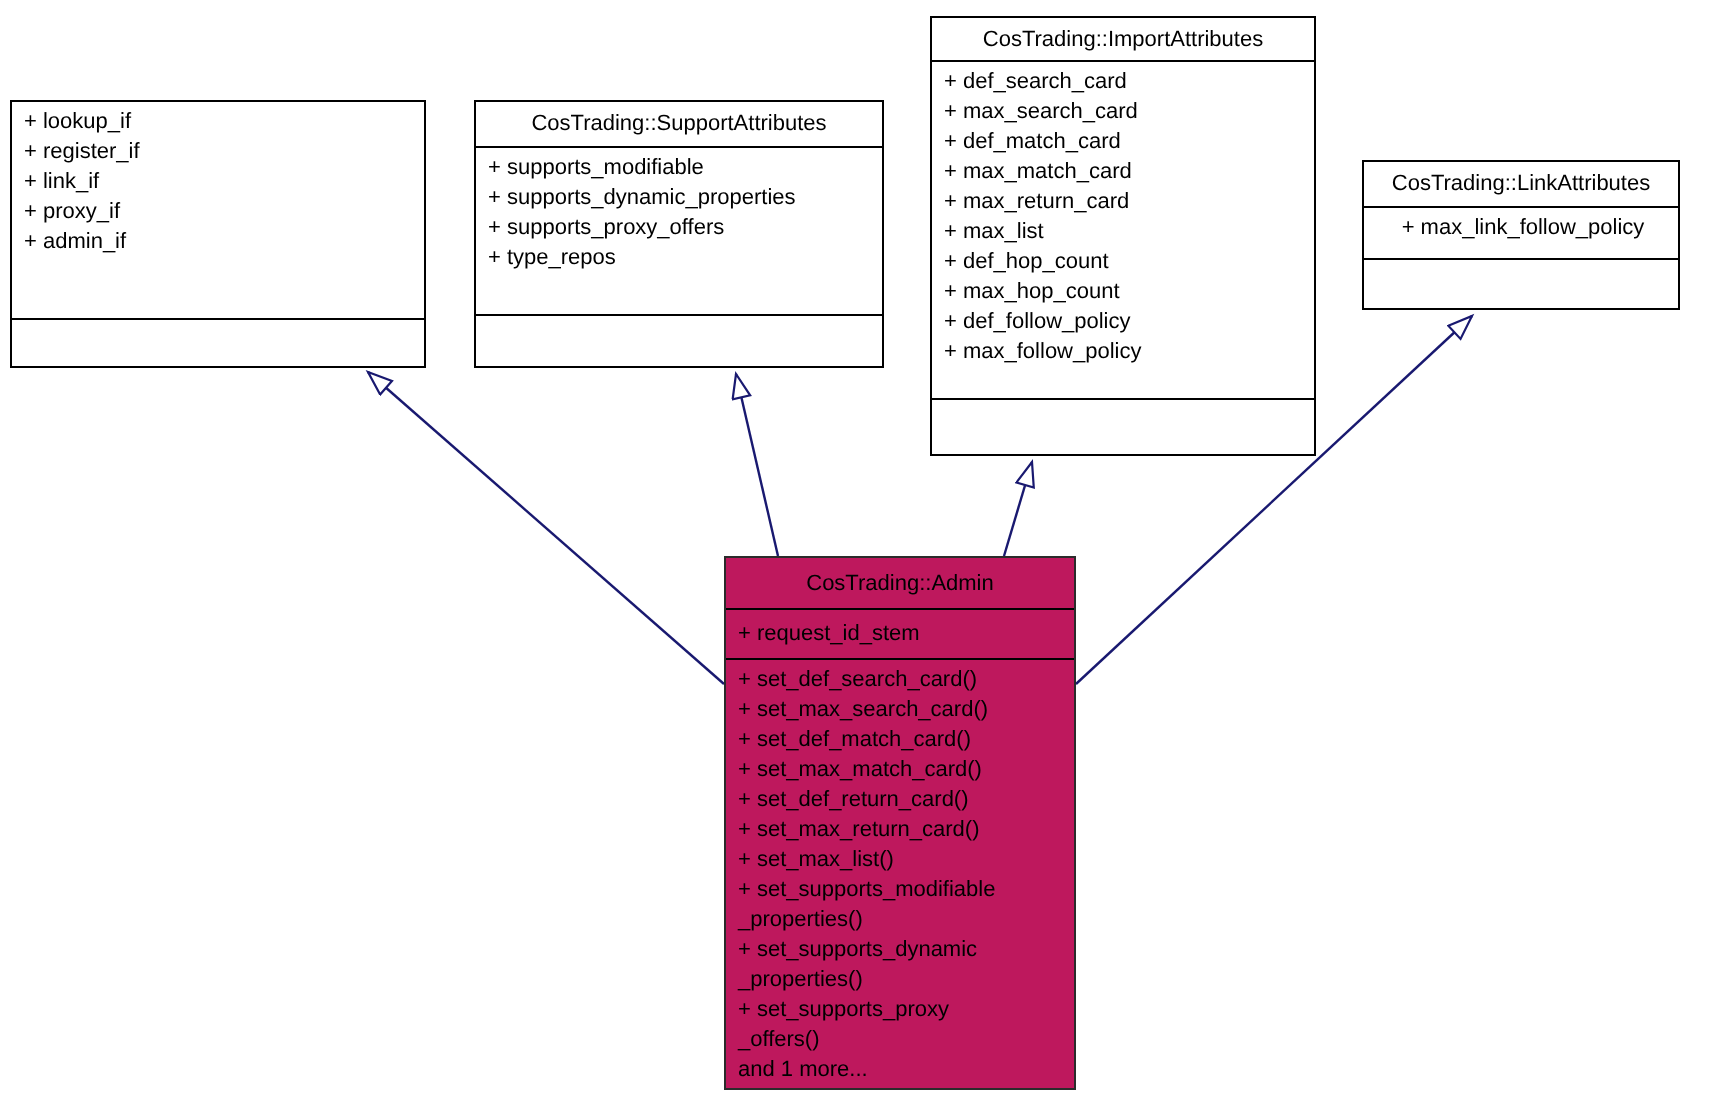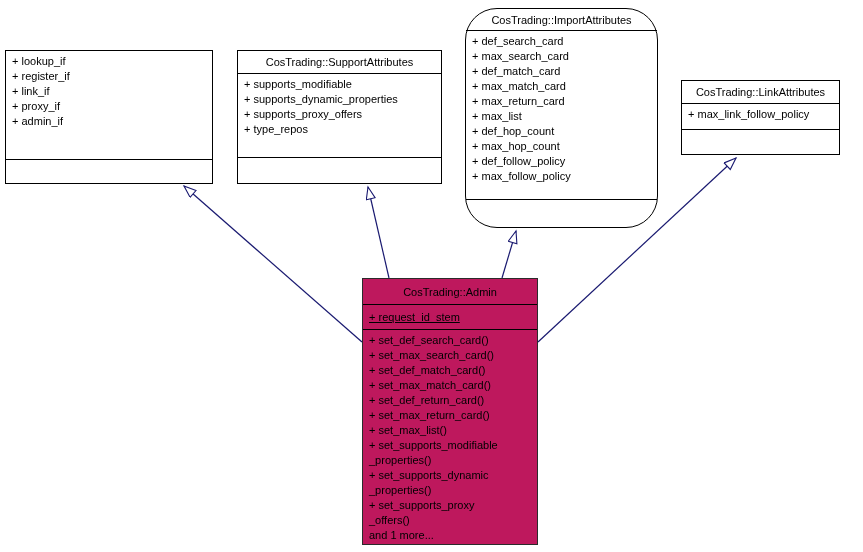--- a/index.html
+++ b/index.html
@@ -103,48 +103,48 @@
     <div class="uml-title" style="height:23px;">CosTrading::SupportAttributes</div>
     <div class="uml-members">
         <div class="member-line">+ supports_modifiable</div>
         <div class="member-line">+ supports_dynamic_properties</div>
         <div class="member-line">+ supports_proxy_offers</div>
         <div class="member-line">+ type_repos</div>
       </div>
     <div class="uml-empty" style="height:26px;"></div>
   </div>
 
-  <div class="uml-box" style="left:465px; top:8px; width:193px; height:220px;border-radius:32px;">
+  <div class="uml-box" style="left:465px; top:8px; width:193px; height:220px;">
     <div class="uml-title" style="height:22px;">CosTrading::ImportAttributes</div>
     <div class="uml-members">
         <div class="member-line">+ def_search_card</div>
         <div class="member-line">+ max_search_card</div>
         <div class="member-line">+ def_match_card</div>
         <div class="member-line">+ max_match_card</div>
         <div class="member-line">+ max_return_card</div>
         <div class="member-line">+ max_list</div>
         <div class="member-line">+ def_hop_count</div>
         <div class="member-line">+ max_hop_count</div>
         <div class="member-line">+ def_follow_policy</div>
         <div class="member-line">+ max_follow_policy</div>
       </div>
     <div class="uml-empty" style="height:28px;"></div>
   </div>
 
-  <div class="uml-box" style="left:681px; top:80px; width:159px; height:75px;">
+  <div class="uml-box" style="left:681px; top:80px; width:159px; height:75px;text-align:center;">
     <div class="uml-title" style="height:23px;">CosTrading::LinkAttributes</div>
     <div class="uml-members">
         <div class="member-line">+ max_link_follow_policy</div>
       </div>
     <div class="uml-empty" style="height:25px;"></div>
   </div>
 
   <div class="uml-box highlight" style="left:362px; top:278px; width:176px; height:267px;">
     <div class="uml-title" style="height:26px;">CosTrading::Admin</div>
-    <div class="uml-attrs" style="height:25px;text-decoration:underline;">
+    <div class="uml-attrs" style="height:25px;">
         <div class="member-line">+ request_id_stem</div>
       </div>
     <div class="uml-members">
         <div class="member-line">+ set_def_search_card()</div>
         <div class="member-line">+ set_max_search_card()</div>
         <div class="member-line">+ set_def_match_card()</div>
         <div class="member-line">+ set_max_match_card()</div>
         <div class="member-line">+ set_def_return_card()</div>
         <div class="member-line">+ set_max_return_card()</div>
         <div class="member-line">+ set_max_list()</div>

